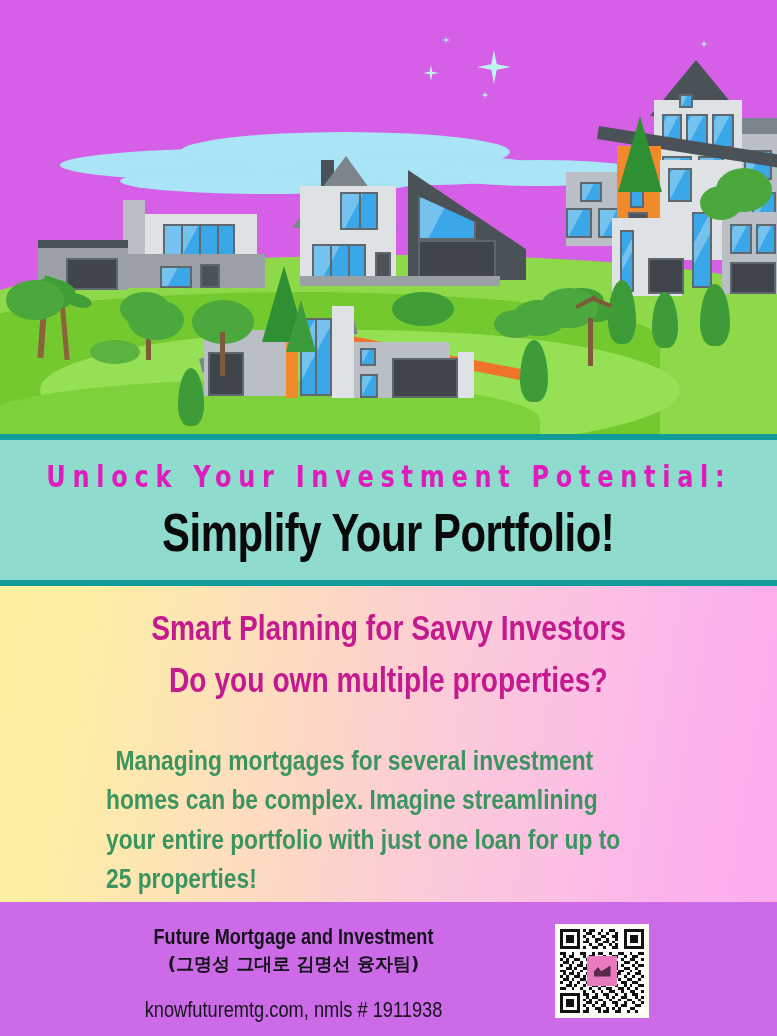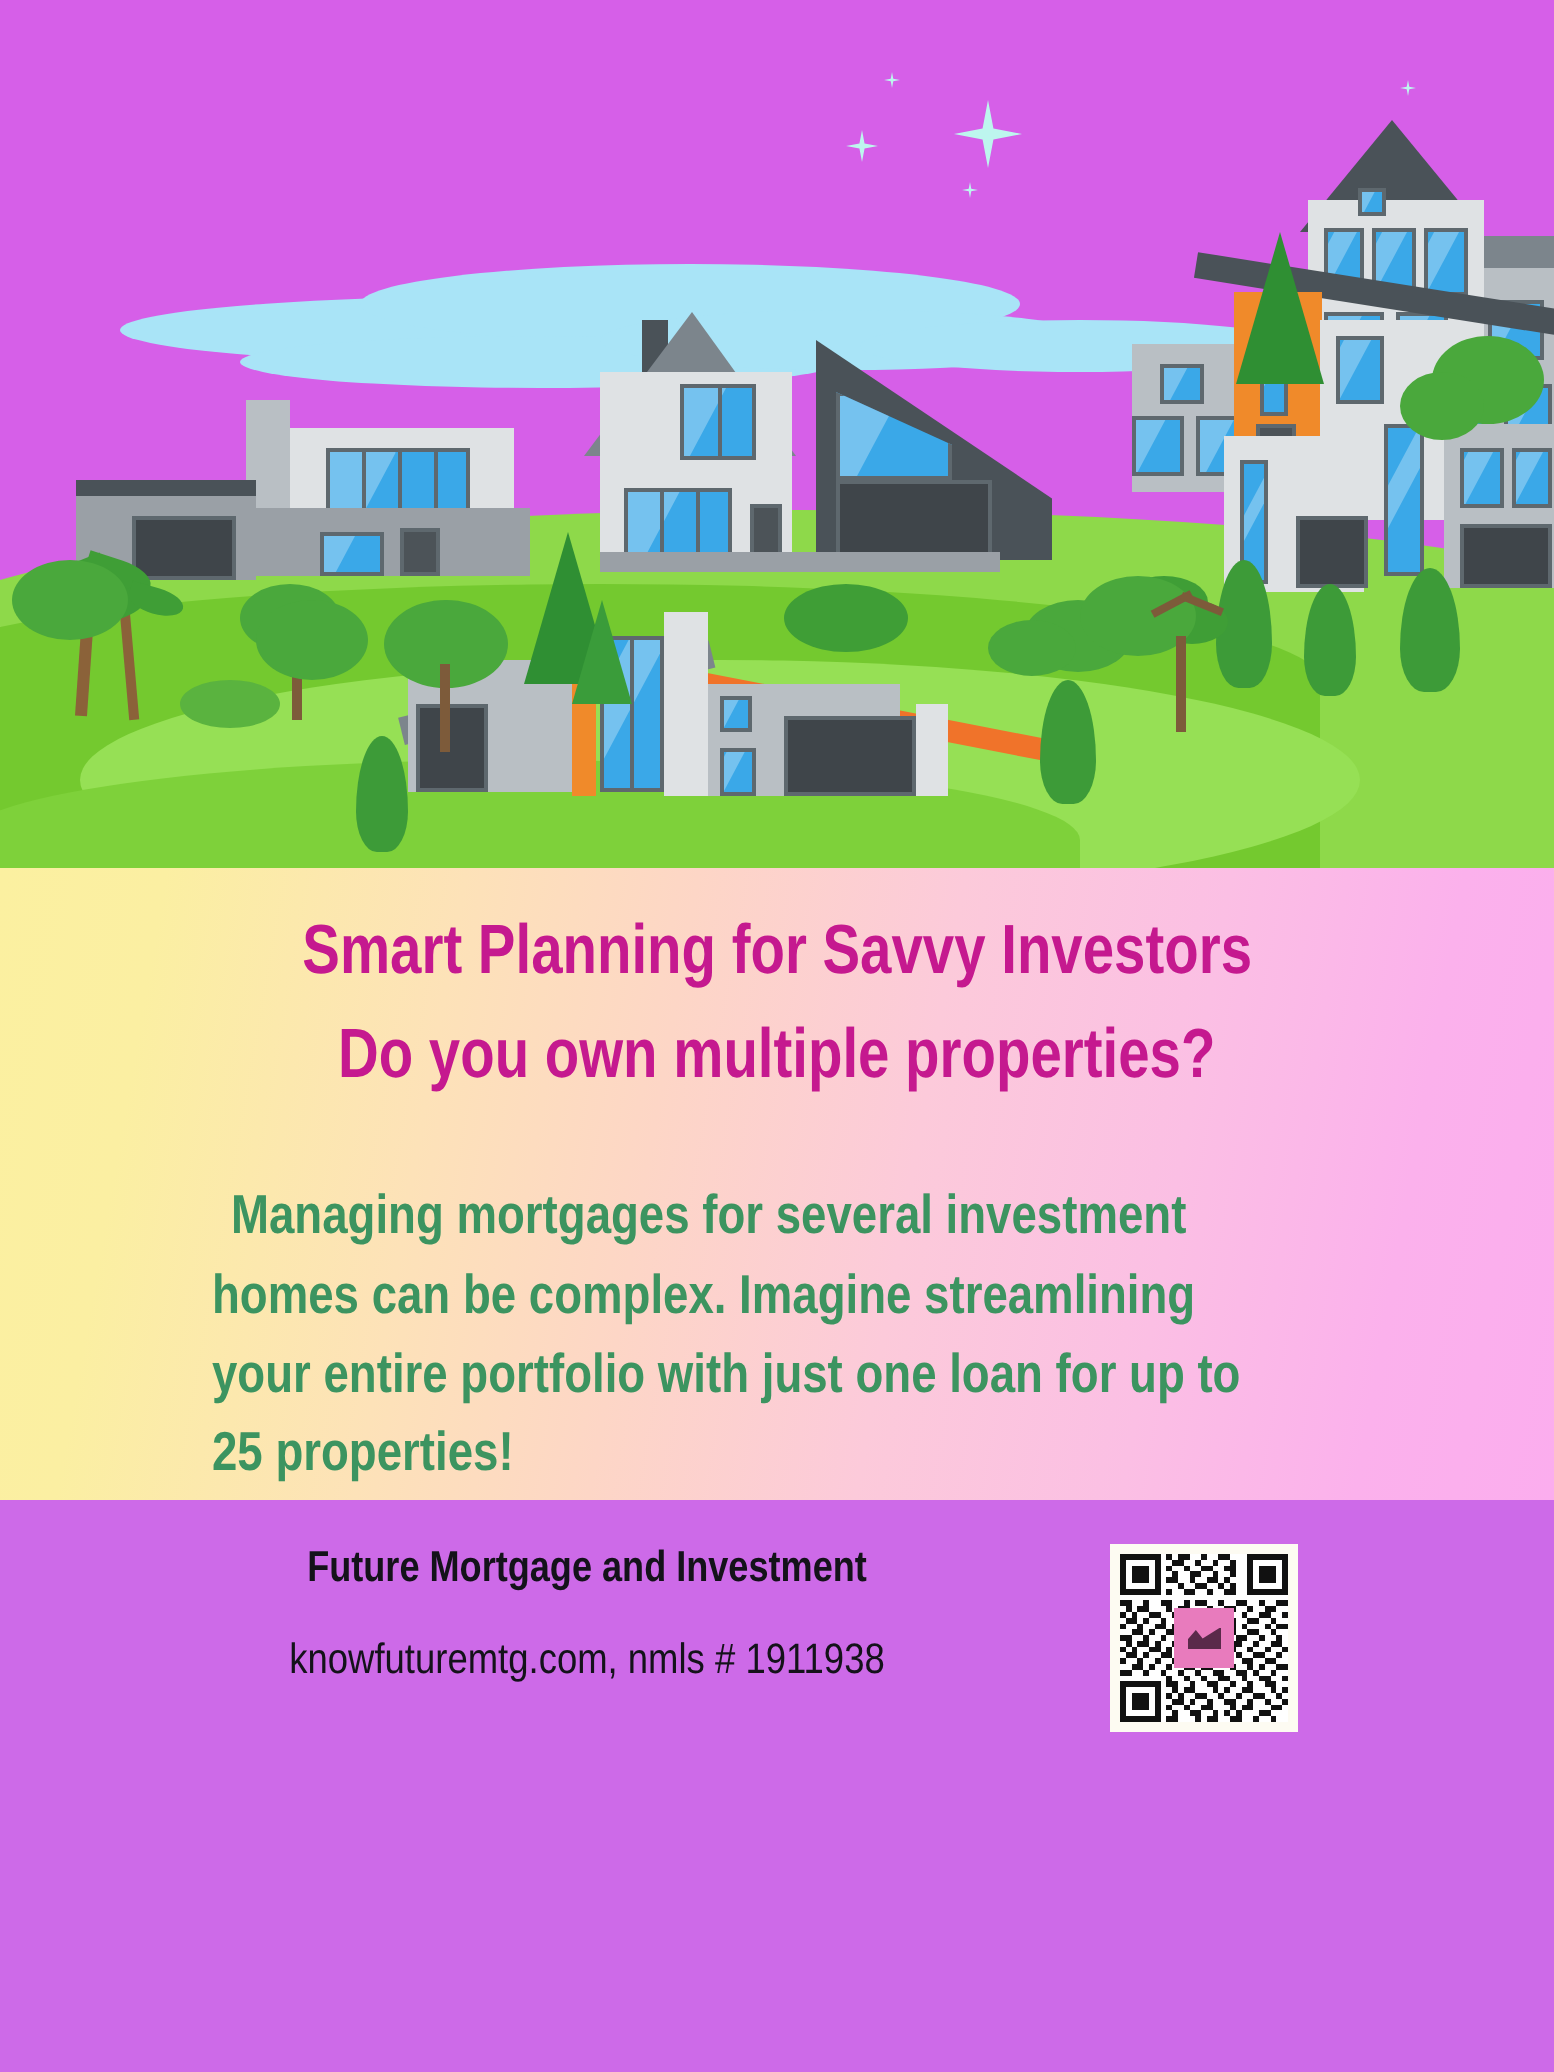--- a/index.html
+++ b/index.html
@@ -427,30 +427,35 @@
     <div class="blob-tree" style="left:6px; top:280px; width:58px; height:40px;"></div>
     <div class="blob-tree" style="left:120px; top:292px; width:50px; height:34px;"></div>
     <div class="trunk" style="left:146px; top:318px; width:5px; height:42px;"></div>
     <div class="blob-tree" style="left:128px; top:300px; width:56px; height:40px;"></div>
     <div class="blob-tree" style="left:192px; top:300px; width:62px; height:44px;"></div>
     <div class="trunk" style="left:220px; top:332px; width:5px; height:44px;"></div>
     <div class="cypress" style="left:178px; top:368px; width:26px; height:58px;"></div>
     <div class="bush-lt" style="left:90px; top:340px; width:50px; height:24px;"></div>
   </div>
 
+  <div class="banner">
+    <div class="kicker">Unlock Your Investment Potential:</div>
+    <div class="headline">Simplify Your Portfolio!</div>
+  </div>
 
   <div class="body-sec">
     <div class="sub-a">Smart Planning for Savvy Investors</div>
     <div class="sub-b">Do you own multiple properties?</div>
     <div class="para">Managing mortgages for several investment homes can be complex. Imagine streamlining your entire portfolio with just one loan for up to 25 properties!</div>
   </div>
 
   <div class="footer">
     <div class="footer-text">
       <div class="f-company">Future Mortgage and Investment</div>
+      <div class="f-korean">(그명성 그대로 김명선 융자팀)</div>
       <div class="f-url">knowfuturemtg.com, nmls # 1911938</div>
     </div>
 
     <div class="qr-wrap">
       <div class="qr-canvas">
         <svg width="84" height="84" viewBox="0 0 29 29" shape-rendering="crispEdges" aria-hidden="true">
           <rect width="29" height="29" fill="#ffffff"></rect>
           <g fill="#111111">
             <rect x="0" y="0" width="7" height="1"></rect>
               <rect x="0" y="6" width="7" height="1"></rect>

